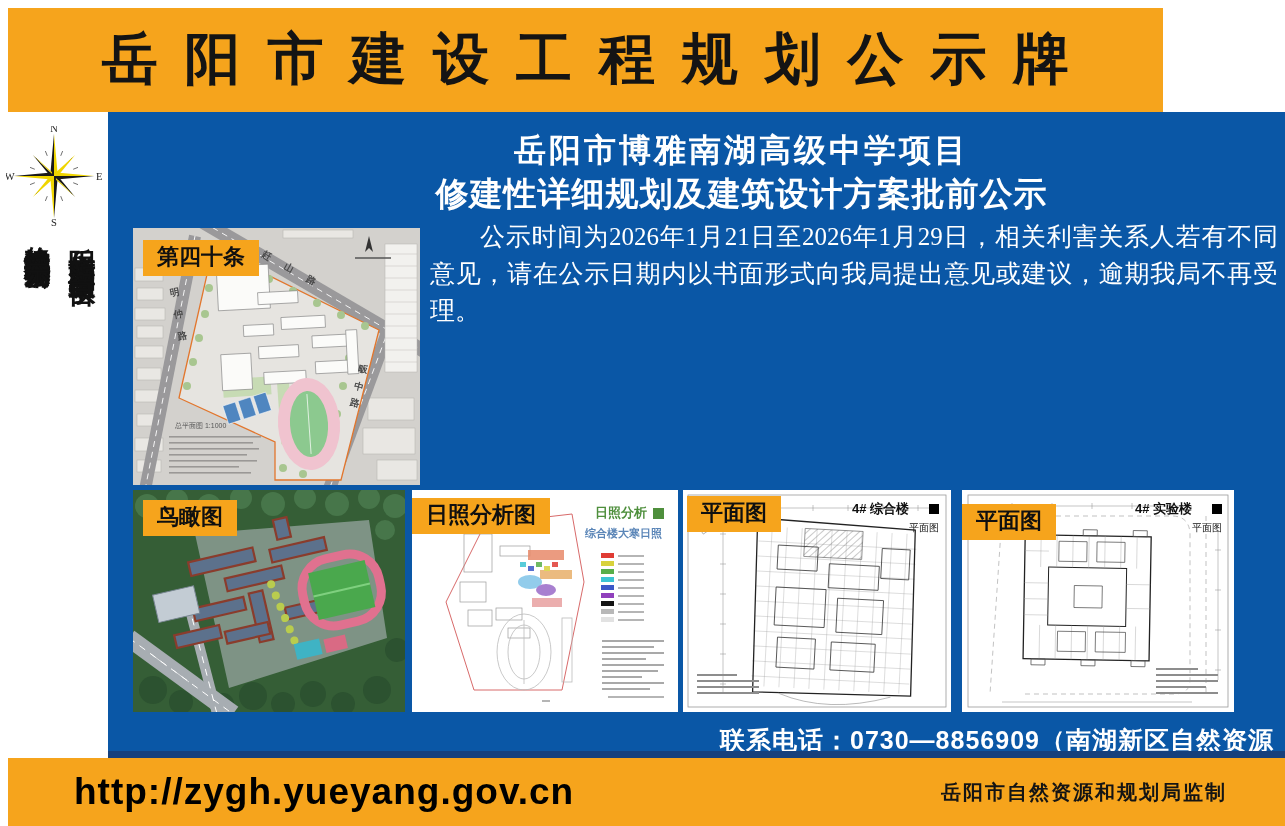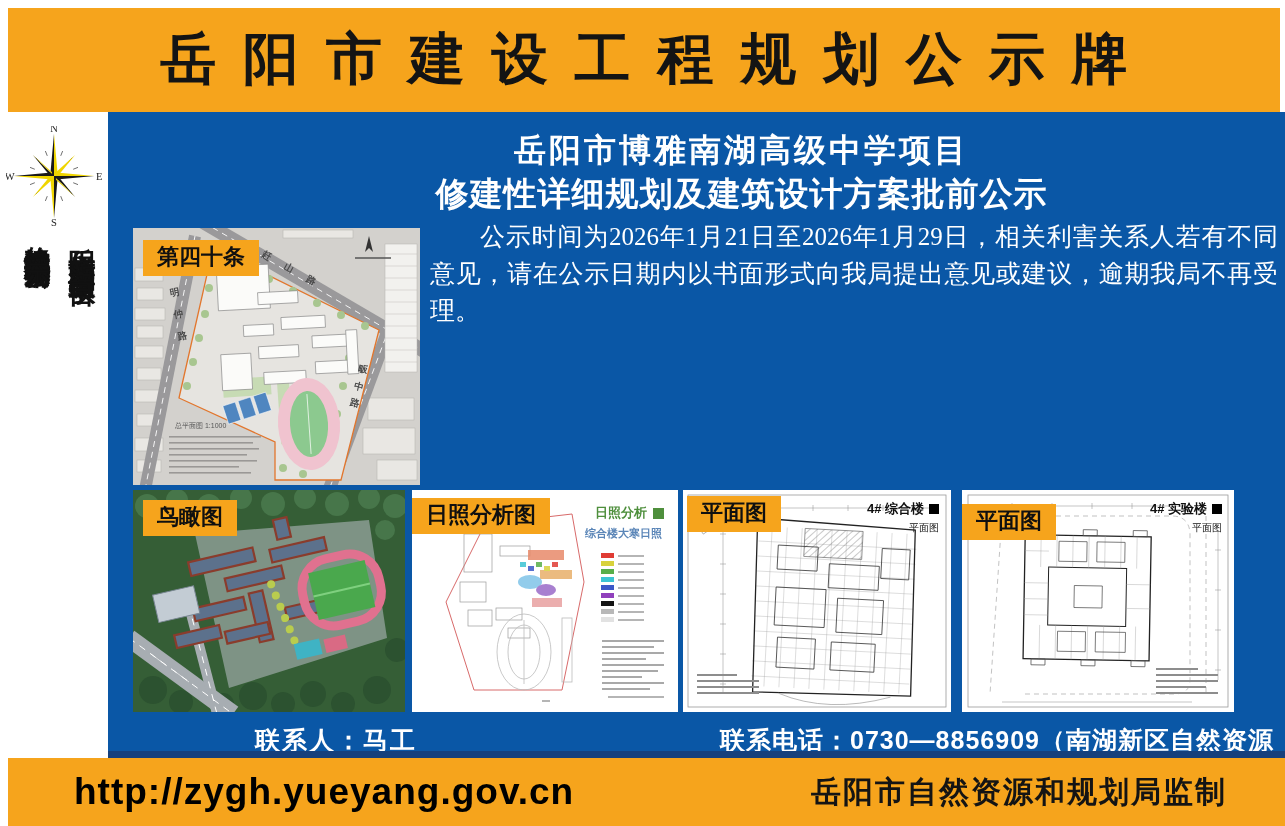--- a/index.html
+++ b/index.html
@@ -1,20 +1,20 @@
 <!DOCTYPE html>
 <html><head>
 <meta charset="utf-8">
 <style>
   html,body{margin:0;padding:0;background:#ffffff;}
   body{width:1285px;height:826px;overflow:hidden;font-family:"Liberation Sans",sans-serif;}
   .board{position:absolute;left:0;top:0;width:1285px;height:826px;background:#ffffff;}
 
   
-  .banner{position:absolute;left:8px;top:8px;width:1272px;height:104px;background:#F6A41C;
+  .banner{position:absolute;left:8px;top:8px;width:1155px;height:104px;background:#F6A41C;
           display:flex;align-items:center;justify-content:center;}
   .banner span{font-size:56px;font-weight:900;color:#141414;letter-spacing:0.48em;padding-left:0.48em;white-space:nowrap;}
 
   
   .sidebar{position:absolute;left:0;top:112px;width:108px;height:646px;background:#ffffff;}
   .compass{position:absolute;left:6px;top:14px;}
   .vtitle{position:absolute;top:114px;right:8px;height:525px;writing-mode:vertical-rl;color:#111;}
   .vline{font-weight:800;white-space:nowrap;}
   .l1{font-size:27px;letter-spacing:3px;margin-left:8px;}
   .l2{font-size:26px;letter-spacing:1px;}
@@ -44,37 +44,37 @@
   .sun-title .sq{width:11px;height:11px;background:#4e8f3c;display:inline-block;}
   .sun-sub{position:absolute;right:16px;top:36px;color:#5b86b8;font-size:11px;font-weight:700;}
   .legend{position:absolute;right:34px;top:60px;}
   .swrow{display:flex;align-items:center;gap:4px;margin:3px 0;}
   .swrow .c{width:13px;height:5px;display:inline-block;}
   .swrow .lbl{width:26px;height:2px;background:#b5b5b5;display:inline-block;}
   .sun-notes{position:absolute;right:14px;top:146px;width:62px;}
   .sun-notes div{height:2px;background:#a9a9a9;margin:4px 0;}
 
   .plan-head{position:absolute;right:12px;top:10px;text-align:right;color:#111;}
-  .plan-head .b{font-size:13px;font-weight:700;display:flex;align-items:center;gap:5px;justify-content:flex-end;}
+  .plan-head .b{font-size:13px;font-weight:700;display:flex;align-items:center;gap:20px;justify-content:flex-end;}
   .plan-head .b .sq{width:10px;height:10px;background:#000;display:inline-block;}
   .plan-head .s{font-size:10px;margin-top:3px;}
   .plan-notes{position:absolute;width:62px;}
   .plan-notes div{height:2px;background:#8d8d8d;margin:4px 0;}
   .pn4{left:14px;bottom:14px;}
   .pn3{right:16px;bottom:14px;}
 
   .contact-person{position:absolute;left:147px;top:612px;color:#fff;font-weight:800;font-size:25px;letter-spacing:2px;}
   .contact-phone{position:absolute;left:612px;top:612px;color:#fff;font-weight:800;font-size:25px;letter-spacing:1px;}
   .navy-strip{position:absolute;left:0;bottom:0;width:100%;height:7px;background:#16407C;}
 
   
   .footer{position:absolute;left:8px;top:758px;width:1277px;height:68px;background:#F6A41C;
           display:flex;align-items:center;justify-content:space-between;padding:0 58px 0 66px;box-sizing:border-box;}
   .footer .url{font-size:37px;font-weight:800;color:#000000;letter-spacing:1px;}
-  .footer .sup{font-size:30px;font-weight:900;color:#141414;letter-spacing:2px;}
+  .footer .sup{font-size:20px;font-weight:900;color:#141414;letter-spacing:2px;}
 </style>
 </head>
 <body>
 
 <div class="board">
 
   <div class="banner">
     <span>岳阳市建设工程规划公示牌</span>
   </div>
 
@@ -568,21 +568,20 @@
       <div class="plan-notes pn3">
         <div style="width:42px"></div>
           <div></div>
           <div></div>
           <div style="width:50px"></div>
           <div></div>
       </div>
       <div class="tag" style="left:0;top:14px;">平面图</div>
     </div>
 
-    <div class="contact-person">联系人：马工</div>
     <div class="contact-phone">联系电话：0730—8856909（南湖新区自然资源局）</div>
     <div class="navy-strip"></div>
   </div>
 
   <div class="footer">
     <div class="url">http://zygh.yueyang.gov.cn</div>
     <div class="sup">岳阳市自然资源和规划局监制</div>
   </div>
 
 </div>

